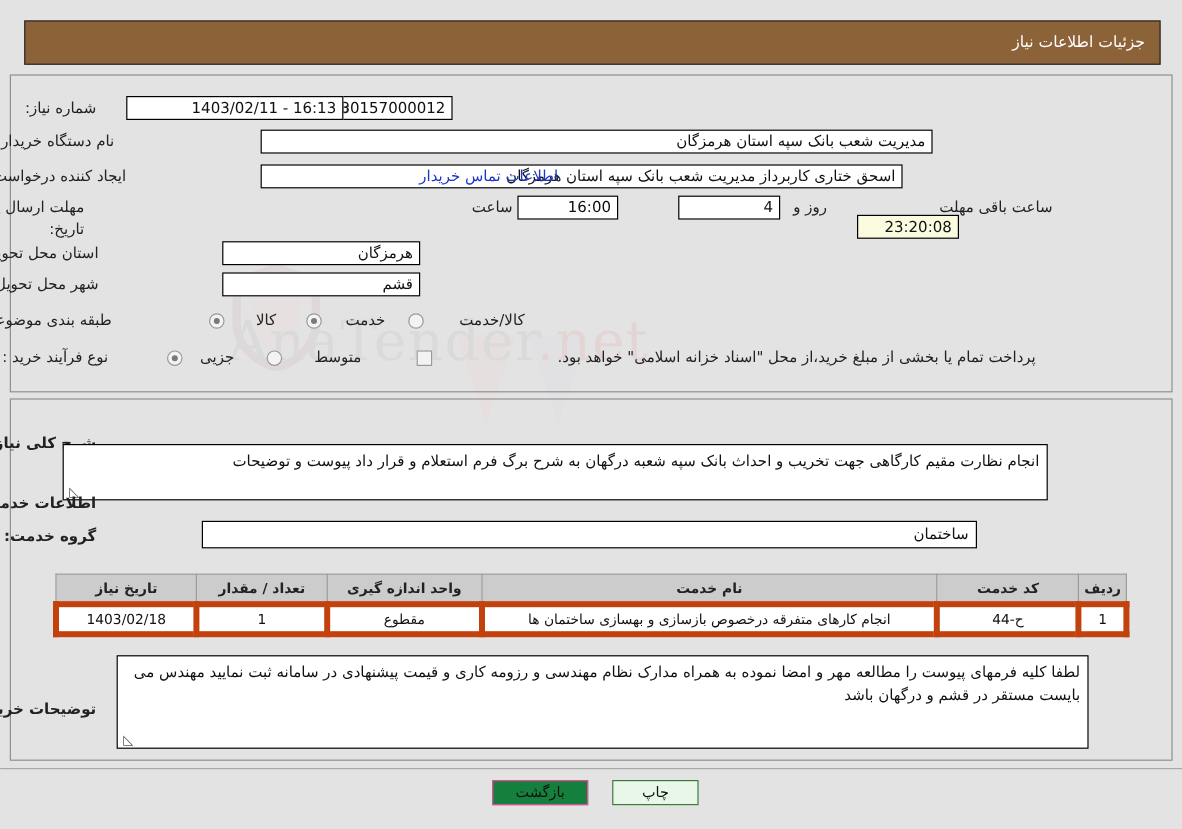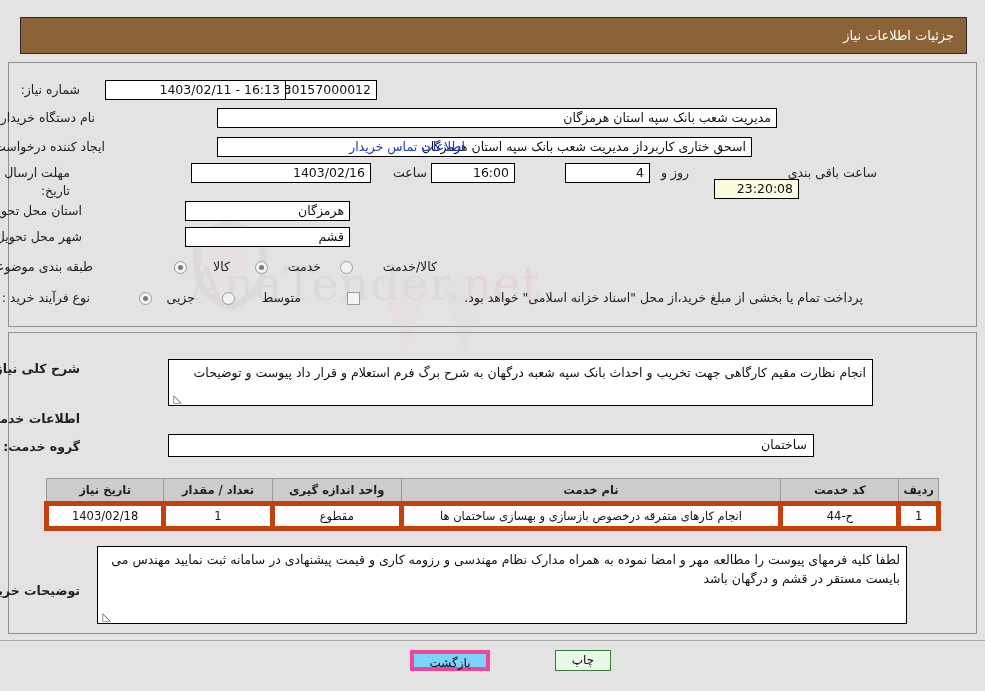--- a/index.html
+++ b/index.html
@@ -202,22 +202,22 @@
     background: #e9f7e9;
     font-size: 12px;
     color: #111;
     z-index: 3;
     cursor: pointer;
     text-align: center;
     line-height: 19px;
     font-family: "DejaVu Sans", "Liberation Sans", sans-serif;
   }
   .btn.red {
-    border: 4px solid #ec4899;
-    background: #7dd3fc;
+    border: 1px solid #ec4899;
+    background: #15803d;
   }
 
   .sep {
     position: absolute;
     z-index: 3;
     border-top: 1px solid #a8a8a8;
   }
 </style>
 </head>
 <body>
@@ -253,27 +253,26 @@
   <div class="lbl" style="right:890px; top:110px;">نام دستگاه خریدار:</div>
   <div class="tbox rtl-right" style="right:208px; top:108px; width:560px;">مدیریت شعب بانک سپه استان هرمزگان</div>
 
   <div class="lbl" style="right:880px; top:139px;">ایجاد کننده درخواست:</div>
   <div class="tbox rtl-right" style="right:233px; top:137px; width:535px;">اسحق ختاری کاربرداز مدیریت شعب بانک سپه استان هرمزگان</div>
   <div class="link" style="right:520px; top:139px;">اطلاعات تماس خریدار</div>
 
   <div class="lbl" style="right:915px; top:165px;">مهلت ارسال پاسخ: تا</div>
   <div class="lbl" style="right:915px; top:183px;">تاریخ:</div>
 
-  <div class="tbox" style="right:614px; top:163px; width:180px;">1403/02/16</div>
   <div class="lbl" style="right:558px; top:165px;">ساعت</div>
   <div class="tbox" style="right:470px; top:163px; width:84px;">16:00</div>
   <div class="tbox" style="right:335px; top:163px; width:85px;">4</div>
   <div class="lbl" style="right:296px; top:165px;">روز و</div>
   <div class="tbox yellow" style="right:186px; top:163px; width:85px;margin-top:16px;">23:20:08</div>
-  <div class="lbl" style="right:108px; top:165px;">ساعت باقی بندی</div>
+  <div class="lbl" style="right:108px; top:165px;">ساعت باقی مهلت</div>
 
   <div class="lbl" style="right:903px; top:203px;">استان محل تحویل:</div>
   <div class="tbox rtl-right" style="right:635px; top:201px; width:165px;">هرمزگان</div>
 
   <div class="lbl" style="right:903px; top:229px;">شهر محل تحویل:</div>
   <div class="tbox rtl-right" style="right:635px; top:227px; width:165px;">قشم</div>
 
   <div class="lbl" style="right:892px; top:259px;">طبقه بندی موضوعی:</div>
   <div class="radio on" style="right:798px; top:261px;"></div>
   <div class="lbl" style="right:755px; top:259px;">کالا</div>
@@ -286,21 +285,21 @@
   <div class="radio on" style="right:833px; top:292px;"></div>
   <div class="lbl" style="right:790px; top:290px;">جزیی</div>
   <div class="radio" style="right:750px; top:292px;"></div>
   <div class="lbl" style="right:684px; top:290px;">متوسط</div>
   <div class="cbx" style="right:625px; top:292px;"></div>
   <div class="lbl" style="right:122px; top:290px;">پرداخت تمام یا بخشی از مبلغ خرید،از محل "اسناد خزانه اسلامی" خواهد بود.</div>
 
   <div class="panel panel-bottom"></div>
 
   <div class="lbl bold" style="right:905px; top:361px;">شرح کلی نیاز:</div>
-  <div class="tarea" style="right:112px; top:359px; width:705px; height:47px;">
+  <div class="tarea" style="right:112px; top:370px; width:821px; height:47px;">
     <span>انجام نظارت مقیم کارگاهی جهت تخریب و احداث بانک سپه شعبه درگهان به شرح برگ فرم استعلام و قرار داد پیوست و توضیحات</span>
     <span class="grip">◺</span>
   </div>
 
   <div class="lbl bold" style="right:905px; top:411px;">اطلاعات خدمات مورد نیاز</div>
 
   <div class="lbl bold" style="right:905px; top:439px;">گروه خدمت:</div>
   <div class="tarea" style="right:171px; top:434px; width:646px; height:23px; line-height:18px; padding-top:1px;">
     <span>ساختمان</span>
   </div>
@@ -328,16 +327,16 @@
     </tbody>
   </table>
 
   <div class="lbl bold" style="right:905px; top:583px;">توضیحات خریدار:</div>
   <div class="tarea" style="right:78px; top:546px; width:810px; height:78px;">
     <span>لطفا کلیه فرمهای پیوست را مطالعه مهر و امضا نموده به همراه مدارک نظام مهندسی  و رزومه کاری و قیمت پیشنهادی در سامانه ثبت نمایید مهندس می بایست مستقر در قشم و درگهان باشد</span>
     <span class="grip">◺</span>
   </div>
 
   <div class="sep" style="left:0px; top:640px; width:985px;"></div>
-  <div class="btn" style="right:374px; top:650px; width:56px;">چاپ</div>
+  <div class="btn" style="right:403px; top:650px; width:72px;">چاپ</div>
   <div class="btn red" style="right:495px; top:650px; width:80px;">بازگشت</div>
 
 </div>
 
 </body></html>

